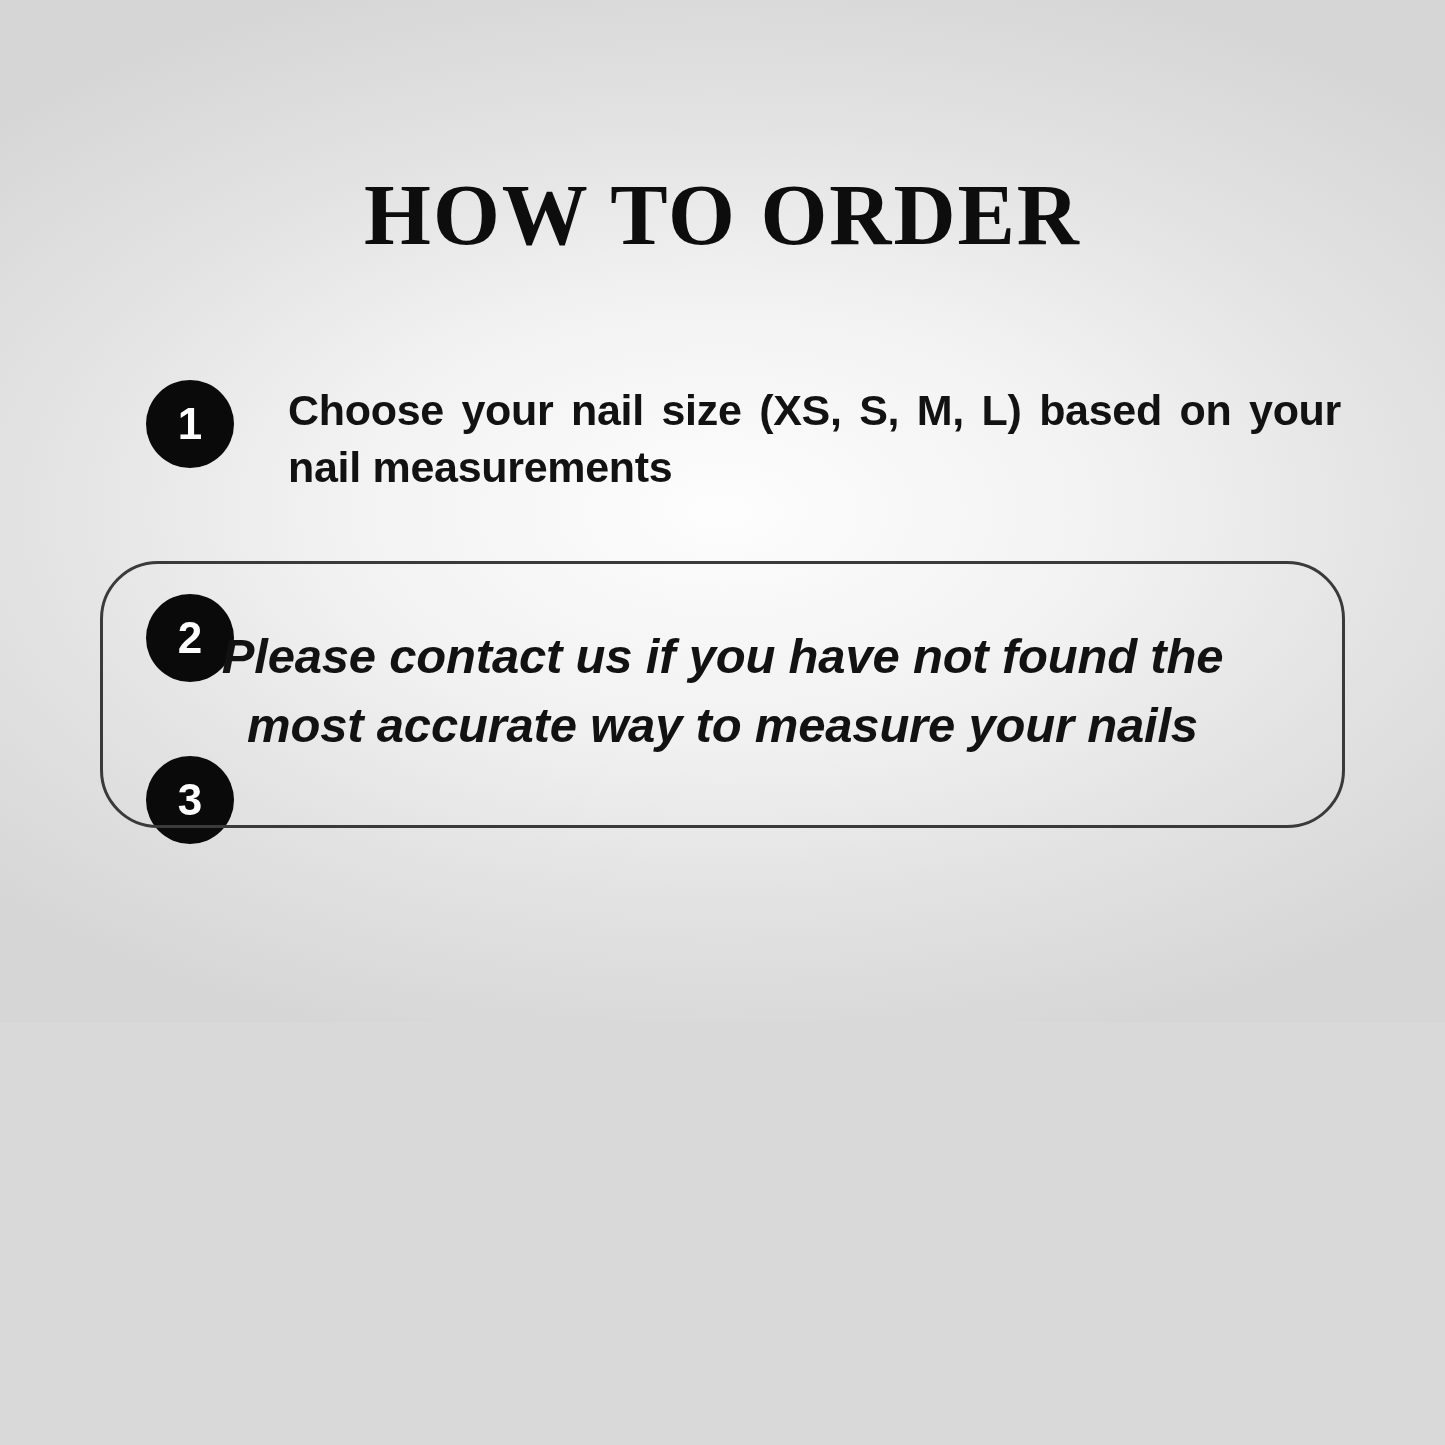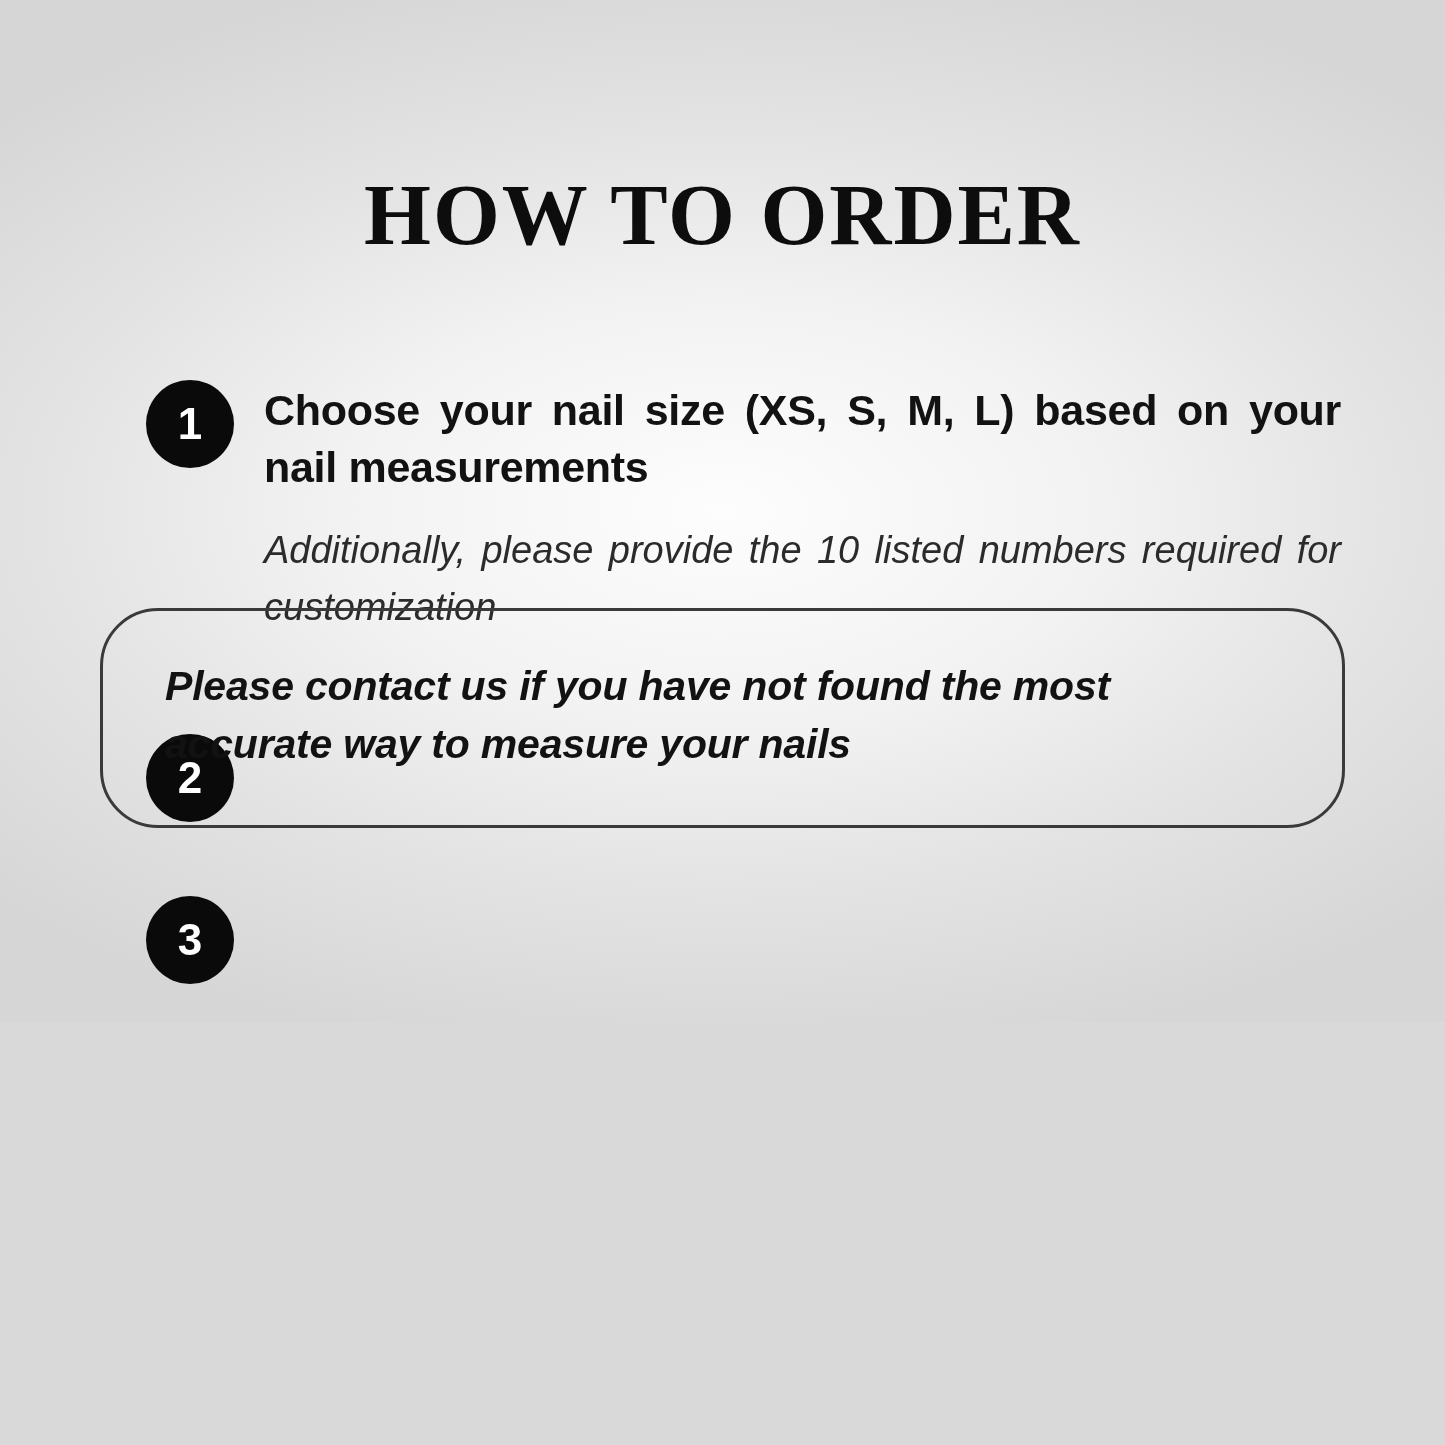--- a/index.html
+++ b/index.html
@@ -58,20 +58,21 @@
     display: flex;
     align-items: center;
     justify-content: center;
     margin-right: 30px;
     margin-top: 2px;
   }
 
   .step-body {
     flex: 1 1 auto;
     padding-top: 4px;
+    margin-left: 24px;
   }
 
   .step-title {
     font-size: 43px;
     font-weight: bold;
     line-height: 1.32;
     color: #121212;
     text-align: justify;
     text-justify: inter-word;
     margin: 0;
@@ -99,44 +100,43 @@
     left: 100px;
     right: 100px;
     bottom: 194px;
     border: 3px solid #3a3a3a;
     border-radius: 58px;
     padding: 42px 58px 48px 58px;
     box-sizing: border-box;
   }
 
   .contact-text {
-    margin: 4px;
-    text-align: left;
-    font-size: 41px;
+    margin: 16px;
+    text-align: center;
+    font-size: 49px;
     font-weight: bold;
     font-style: italic;
     line-height: 1.42;
     color: #121212;
     letter-spacing: -0.2px;
   }
 </style>
 </head>
 <body>
 
 <div class="page">
 
   <h1 class="title">HOW TO ORDER</h1>
 
   <div class="steps">
 
     <div class="step">
       <div class="badge">1</div>
       <div class="step-body">
         <p class="step-title">Choose your nail size (XS, S, M, L) based on your nail measurements</p>
-        <p class="step-note">Additionally, please provide  the 10 listed numbers required for customization</p>
       </div>
     </div>
 
     <div class="gap-1"></div>
 
     <div class="step">
       <div class="badge">2</div>
     </div>
 
     <div class="gap-2"></div>

